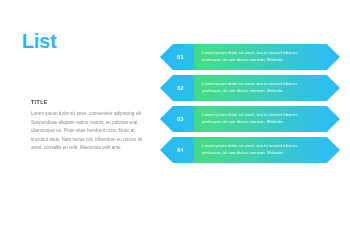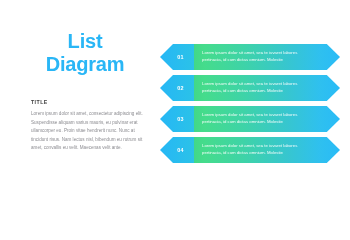--- a/index.html
+++ b/index.html
@@ -28,21 +28,20 @@
   .slide-title {
     color: #29b6f6;
     font-size: 20px;
     line-height: 23px;
     font-weight: bold;
     letter-spacing: -0.2px;
     margin: 0;
   }
   .slide-title .t-line {
     display: block;
-    text-align: center;
   }
 
   .section-title {
     position: absolute;
     left: 31px;
     top: 99px;
     font-size: 5.2px;
     font-weight: bold;
     letter-spacing: 0.45px;
     color: #3f3f3f;
@@ -119,21 +118,20 @@
   }
 </style>
 </head>
 <body>
 
 <div class="slide">
 
   <div class="left-col">
     <h1 class="slide-title">
       <span class="t-line">List</span>
-      <span class="t-line">Diagram</span>
     </h1>
   </div>
 
   <div class="section-title">TITLE</div>
   <div class="body-copy">Lorem ipsum dolor sit amet, consectetur adipiscing elit. Suspendisse aliquam varius mauris, eu pulvinar erat ullamcorper eu. Proin vitae hendrerit nunc. Nunc at tincidunt risus. Nam lectus nisl, bibendum eu rutrum sit amet, convallis eu velit. Maecenas velit ante.</div>
 
   <div class="rows">
 
     <div class="row">
       <div class="bar"></div>

